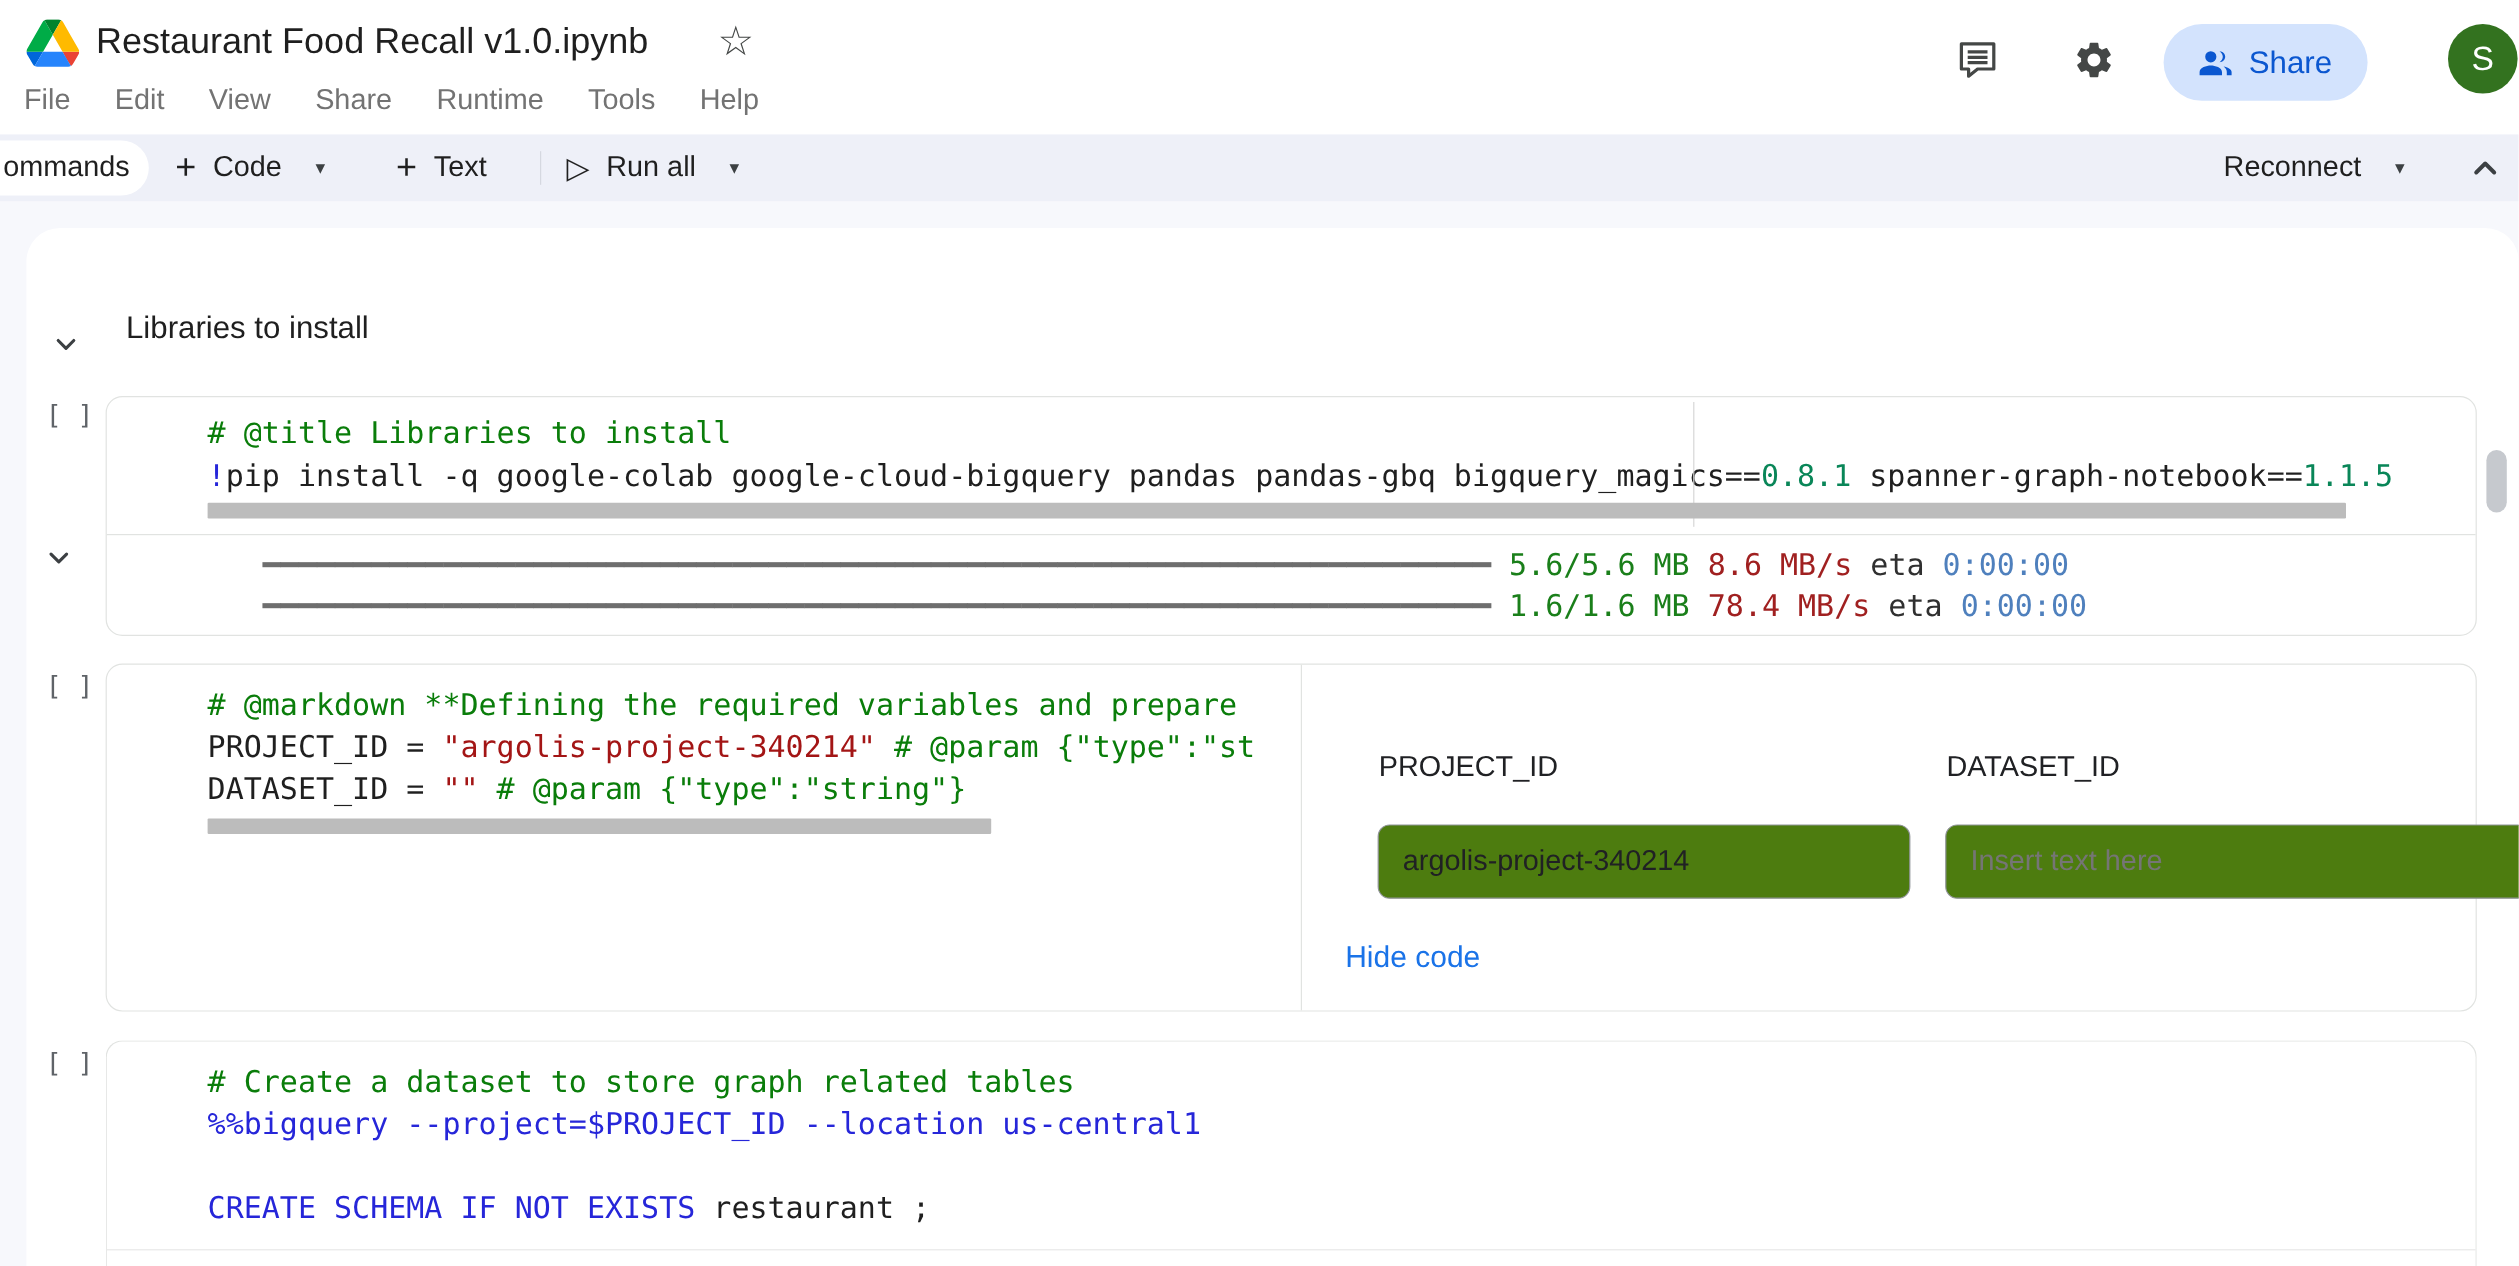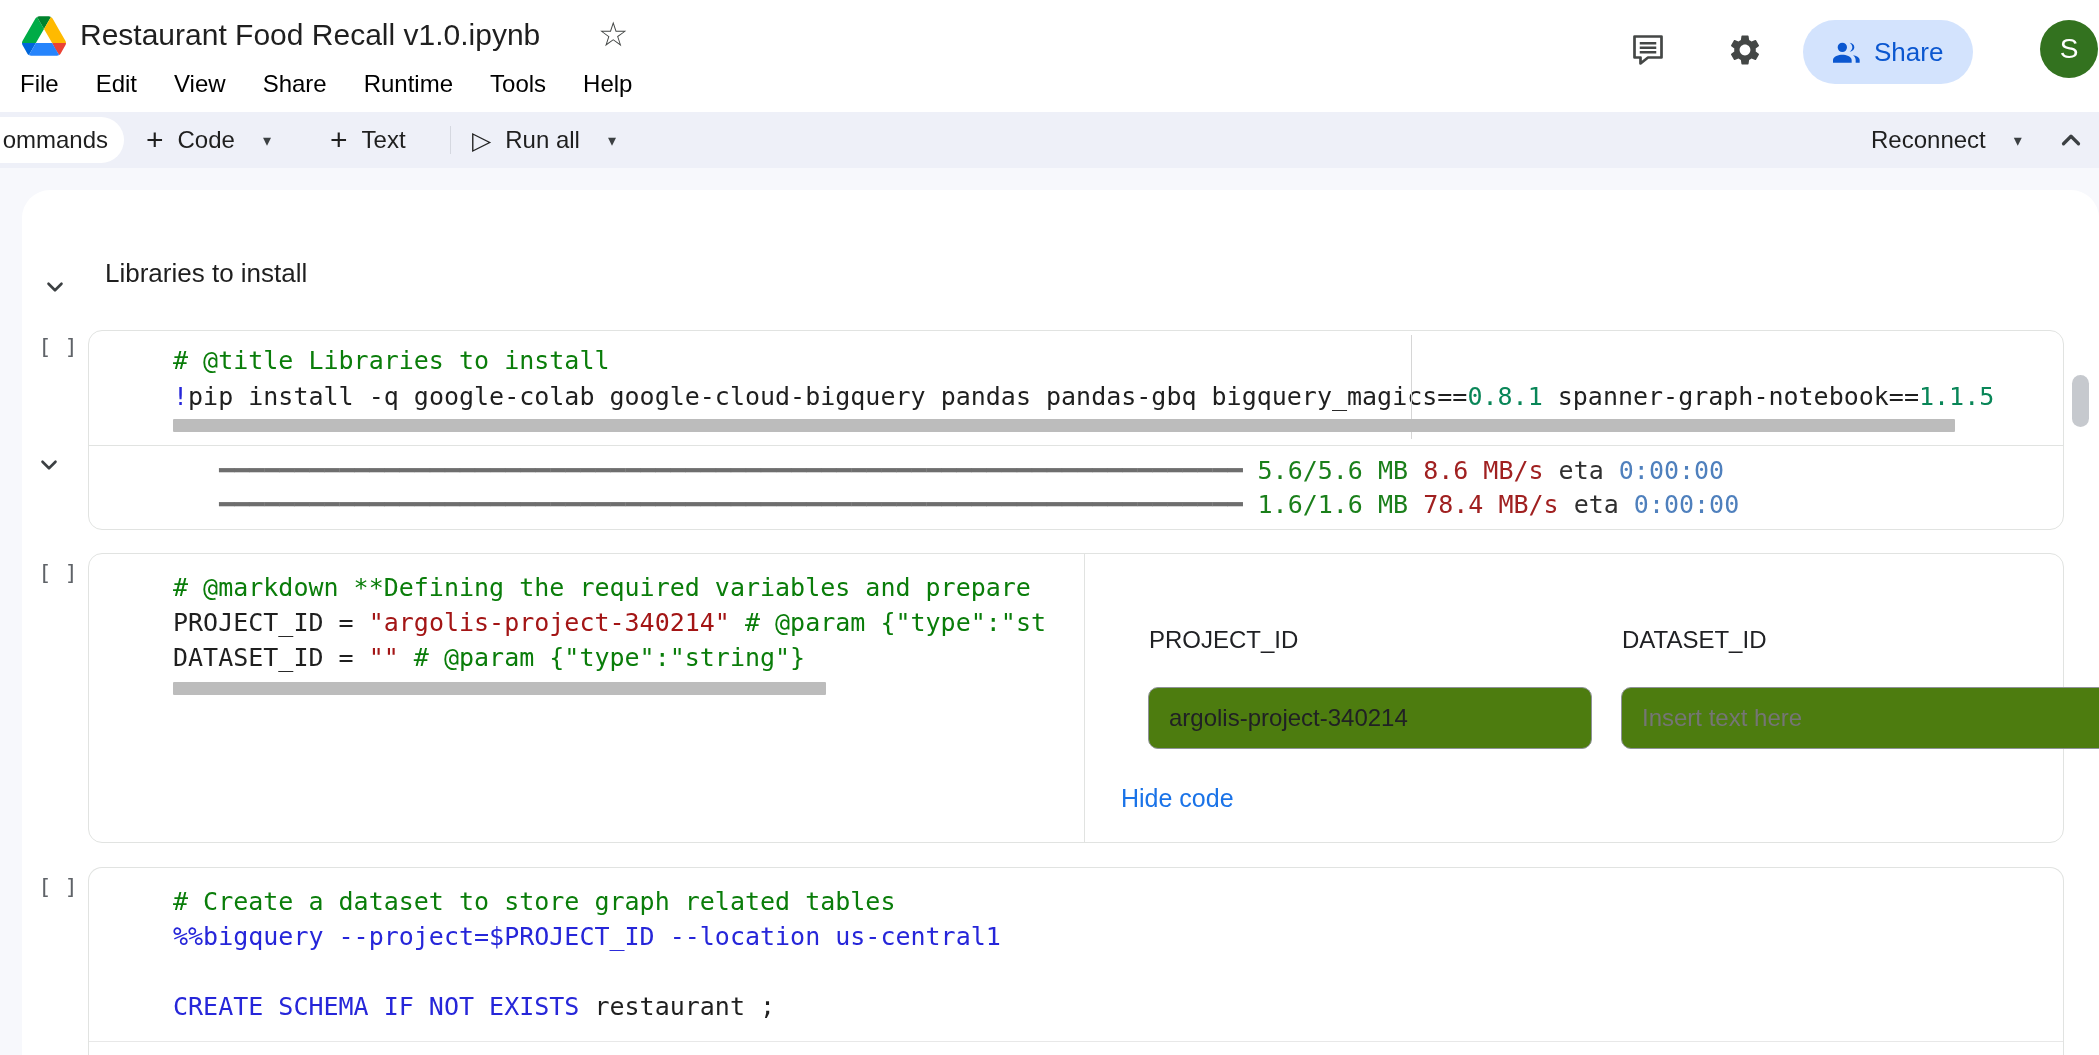--- a/index.html
+++ b/index.html
@@ -7,21 +7,21 @@
   #app {
     position:relative; width:2099px; height:1055px; overflow:hidden;
     font-family:"Liberation Sans", sans-serif; color:#1f1f1f; background:#fff;
   }
 
   
   .header { position:absolute; left:0; top:8px; width:2099px; height:112px; background:#fff; }
   .logo { position:absolute; left:22px; top:8px; width:44px; height:40px; }
   .nb-title { position:absolute; left:80px; top:10px; font-size:30px; color:#1f1f1f; white-space:nowrap; }
   .star { position:absolute; left:598px; top:6px; font-size:34px; color:#444746; }
-  .menubar { position:absolute; left:20px; top:62px; display:flex; gap:37px; font-size:24px; color:#000000; }
+  .menubar { position:absolute; left:20px; top:62px; display:flex; gap:37px; font-size:24px; color:#737373; }
   .menubar span { cursor:default; }
   .hdr-icon { position:absolute; top:24px; width:36px; height:36px; color:#444746; }
   .icon-comment { left:1630px; }
   .icon-gear { left:1727px; }
   .share-btn { position:absolute; left:1803px; top:12px; height:64px; padding:0 30px 0 26px;
     background:#d3e3fd; border:none; border-radius:32px; display:flex; align-items:center; gap:13px; cursor:pointer; }
   .share-btn svg { width:32px; height:32px; }
   .share-btn .lbl { font-size:26px; color:#0b57d0; font-weight:500; font-family:"Liberation Sans",sans-serif; }
   .avatar { position:absolute; left:2040px; top:12px; width:58px; height:58px; border-radius:50%;
     background:#33721f; color:#fff; font-size:28px; display:flex; align-items:center; justify-content:center; }
@@ -158,21 +158,21 @@
     </button>
 
     <div class="tb-divider"></div>
 
     <button class="tb-group" style="left:472px;">
       <span class="tb-play">▷</span>
       <span>Run all</span>
       <span class="tb-caret">▾</span>
     </button>
 
-    <button class="tb-group" style="left:1853px;margin-left:18px;">
+    <button class="tb-group" style="left:1853px;">
       <span>Reconnect</span>
       <span class="tb-caret">▾</span>
     </button>
 
     <svg class="tb-collapse" viewBox="0 0 24 24">
       <path d="M6 15l6-6 6 6" fill="none" stroke="#3c4043" stroke-width="2.6" stroke-linecap="round" stroke-linejoin="round"></path>
     </svg>
   </div>
 
   <div class="content">

